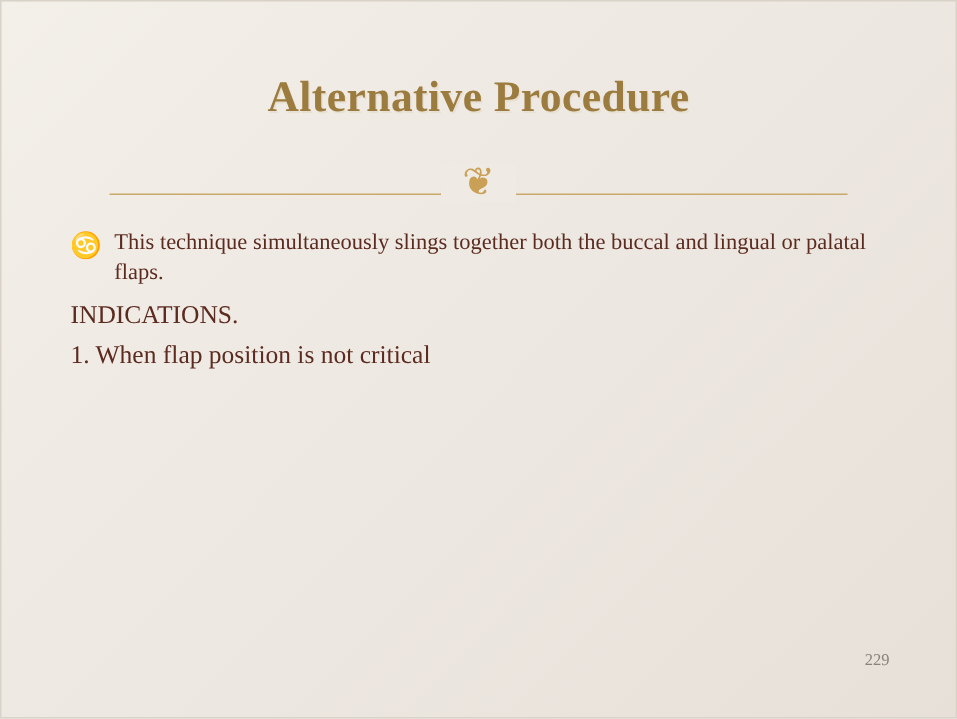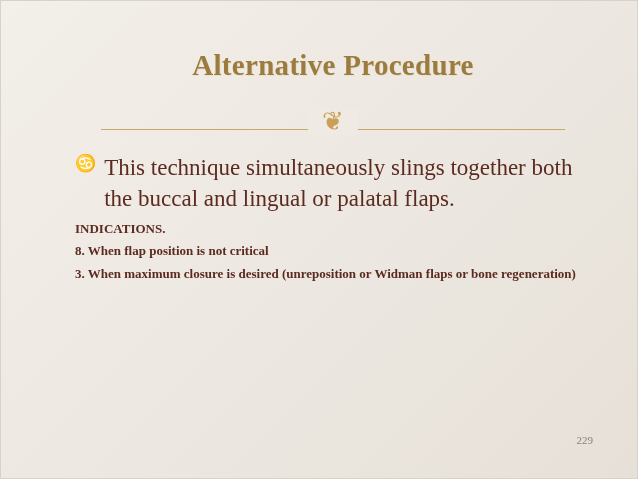--- a/index.html
+++ b/index.html
@@ -18,21 +18,20 @@
     width: 638px;
     height: 479px;
     box-sizing: border-box;
     background: linear-gradient(135deg, #f3efe9 0%, #ece7e0 55%, #e6e0d8 100%);
     border: 1px solid #d8d2c8;
   }
   #slide-inner {
     position: absolute;
     left: 0; top: 0; right: 0; bottom: 0;
     padding: 0;
-    margin-left: 28px;
   }
   #title {
     position: absolute;
     left: 0;
     right: 0;
     top: 48px;
     text-align: center;
     font-family: "Liberation Serif", serif;
     font-weight: bold;
     font-size: 29px;
@@ -79,29 +78,28 @@
   }
   .bullet-mark {
     color: #c9a055;
     font-size: 17px;
     line-height: 1.3;
     padding-right: 8px;
     flex: none;
   }
   .bullet-text {
     color: #5c2b20;
-    font-size: 23px;
+    font-size: 15px;
     line-height: 1.33;
   }
   .plain-line {
     margin-bottom: 5px;
     color: #5c2b20;
-    font-size: 13px;
+    font-size: 17px;
     line-height: 1.33;
-    font-weight: bold;
   }
   #page-number {
     position: absolute;
     right: 44px;
     bottom: 32px;
     font-size: 11px;
     color: #8a8378;
     font-family: "Liberation Serif", serif;
   }
   #footer-bar {
@@ -139,24 +137,23 @@
 
     <div id="body-block">
 
       <div class="bullet-line">
         <span class="bullet-mark">♋</span>
         <span class="bullet-text">This technique simultaneously slings together both the buccal and lingual or palatal flaps.</span>
       </div>
 
       <div class="plain-line">INDICATIONS.</div>
 
-      <div class="plain-line">8. When flap position is not critical</div>
+      <div class="plain-line">1. When flap position is not critical</div>
 
 
-      <div class="plain-line">3. When maximum closure is desired (unreposition or Widman flaps or bone regeneration)</div>
 
     </div>
 
     <div id="page-number">229</div>
 
 
   </div>
 </div>
 
 </body></html>

